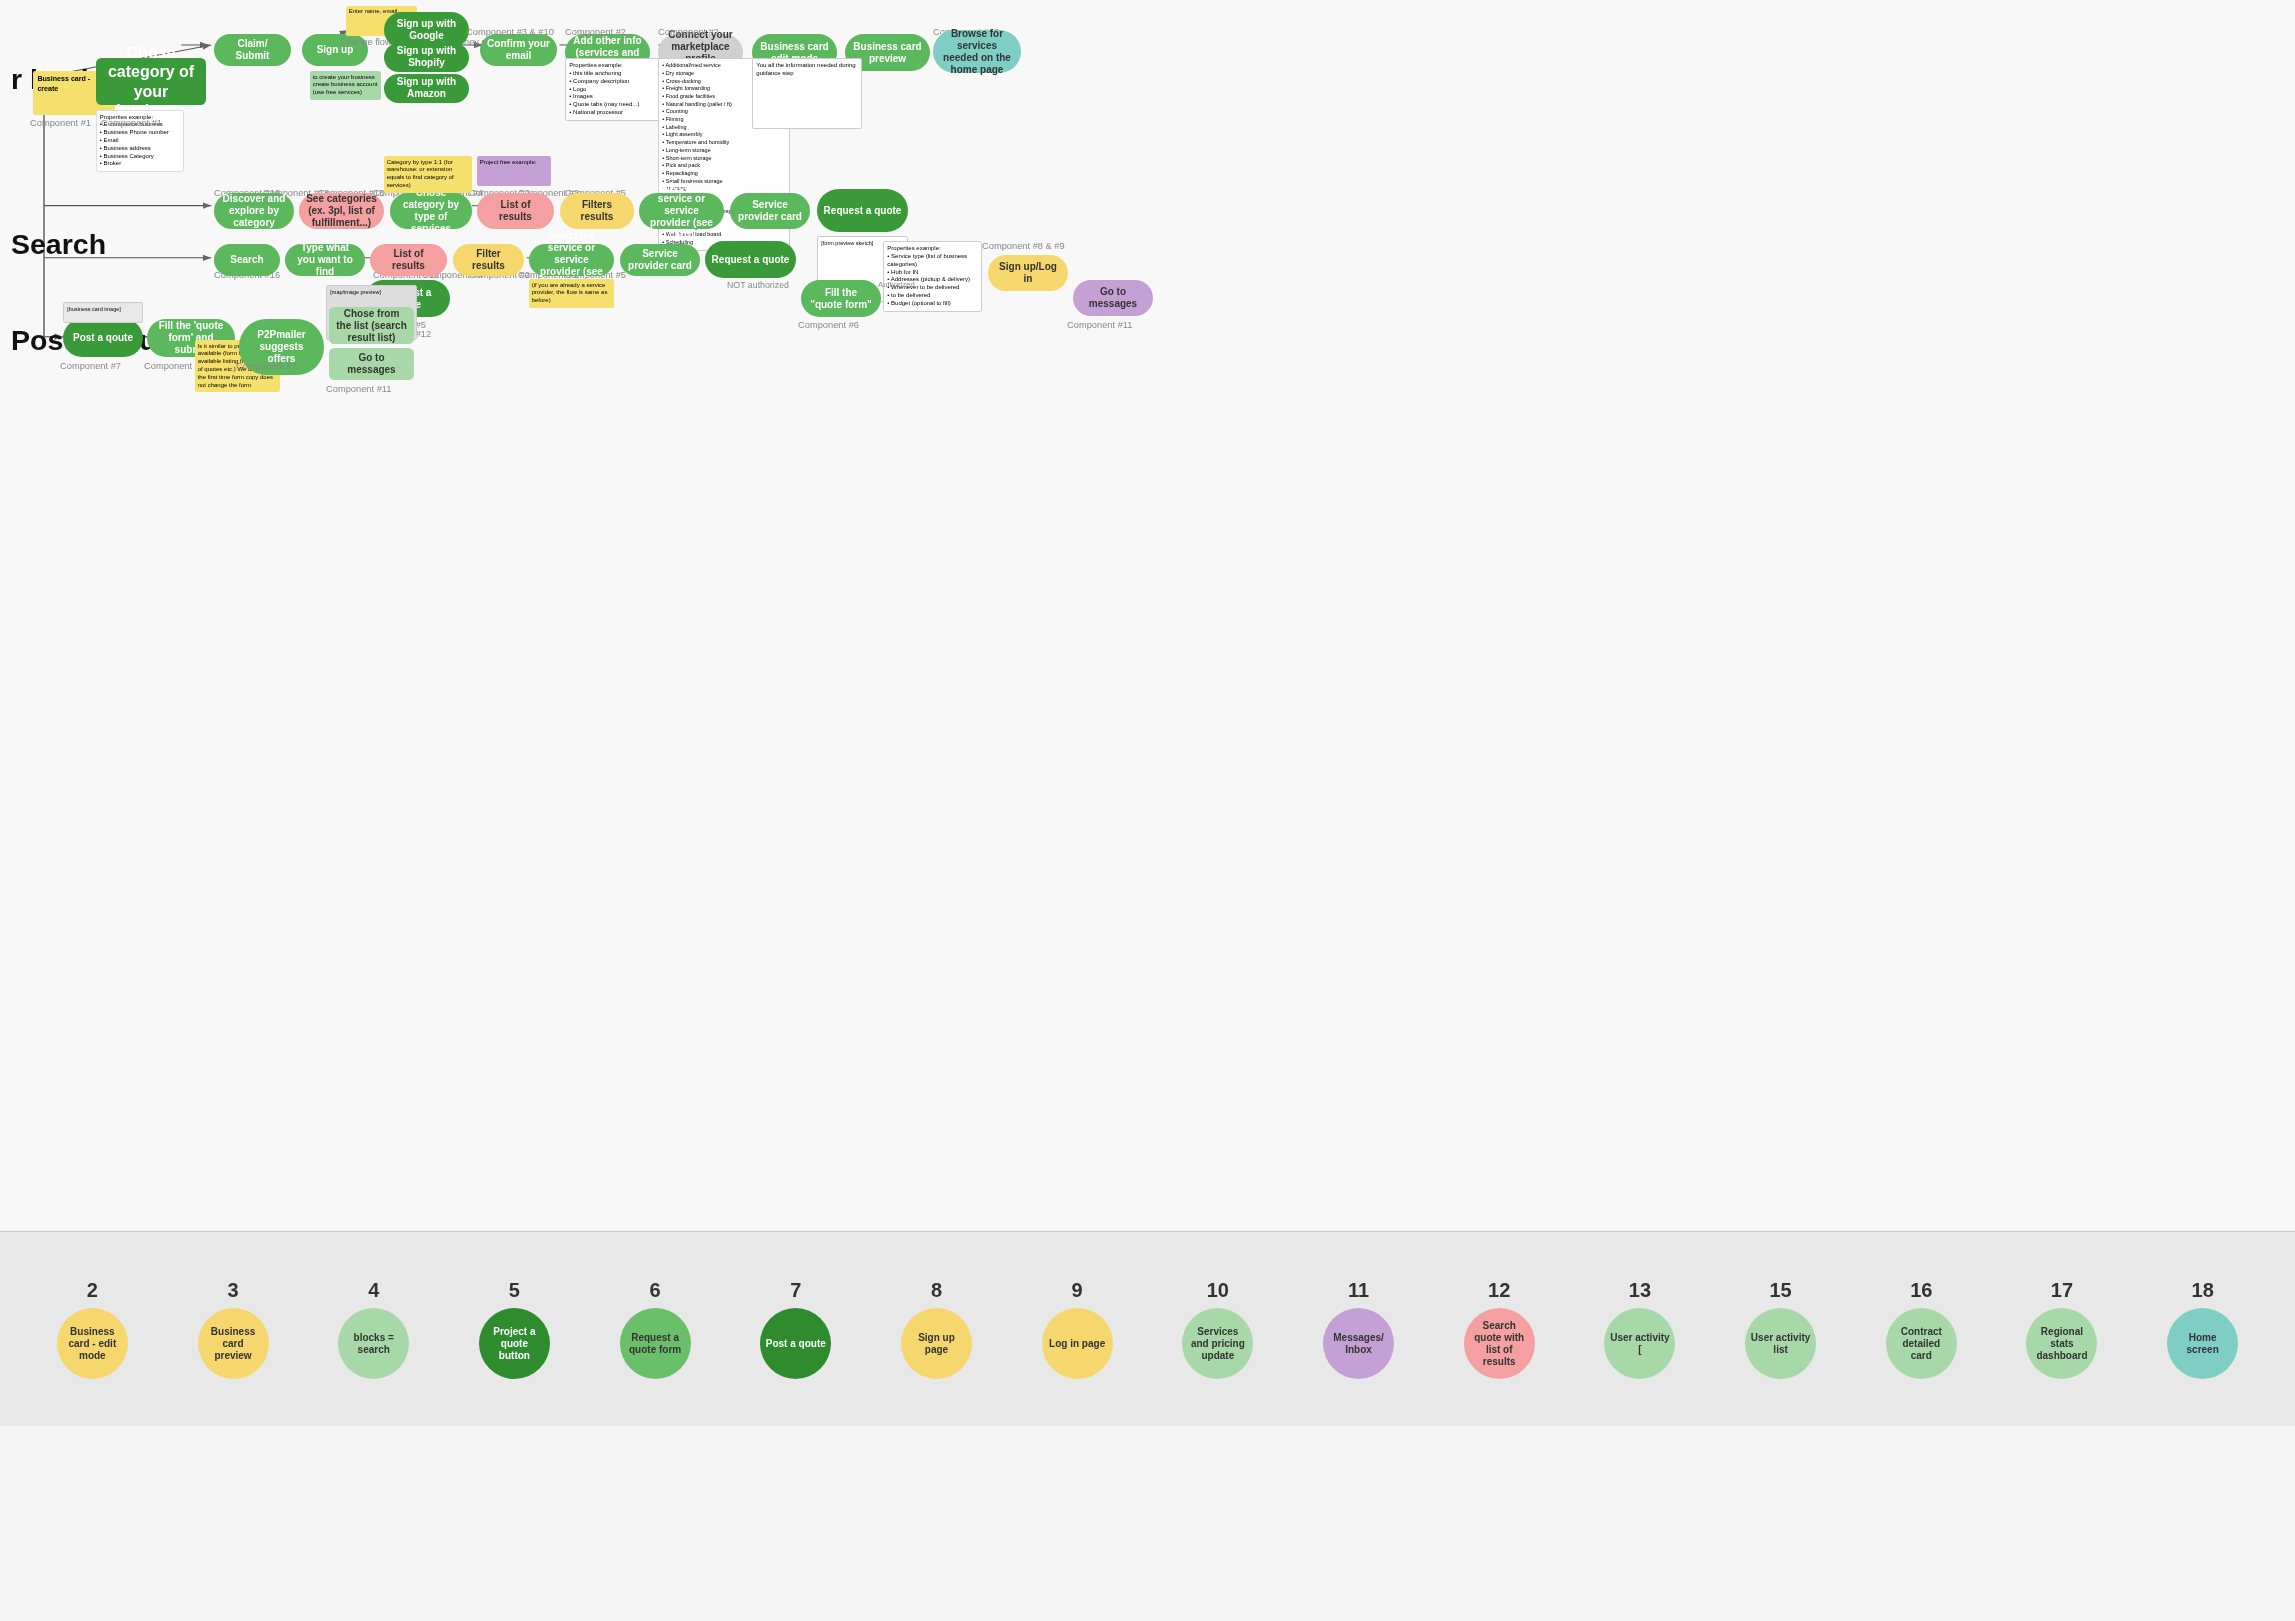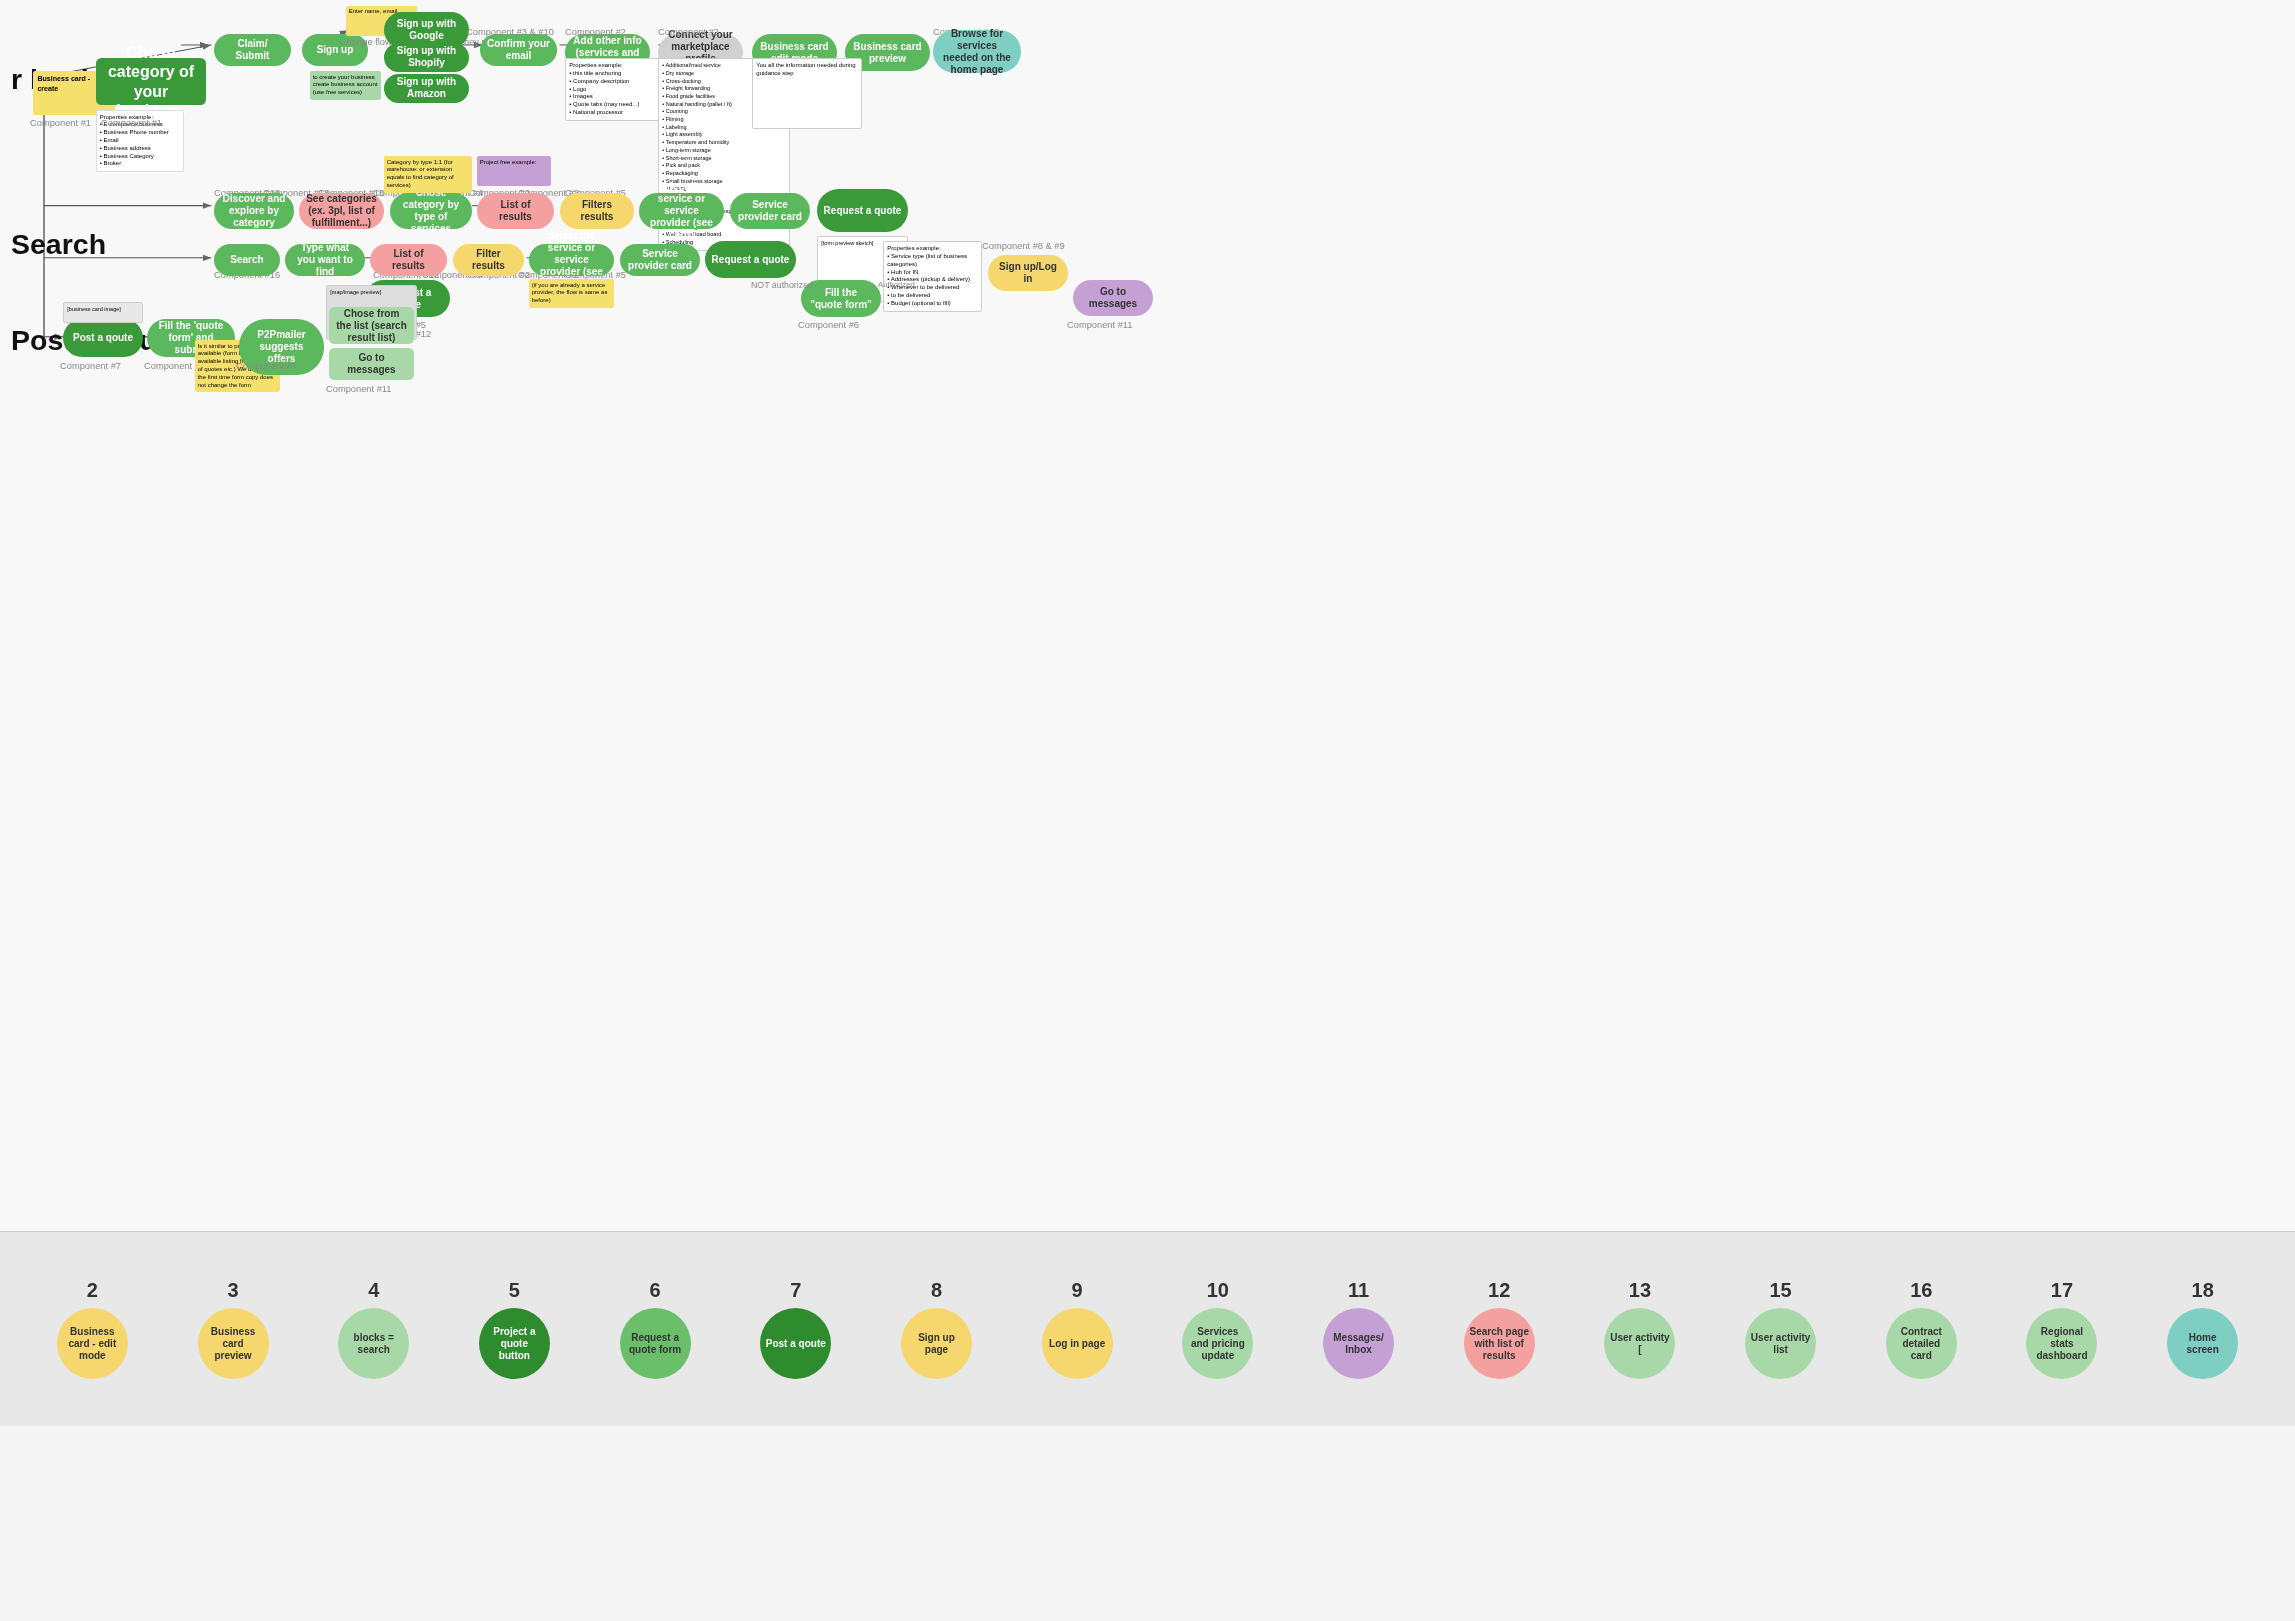--- a/index.html
+++ b/index.html
@@ -426,21 +426,21 @@
 
   <div class="text-box" style="left:326px; top:285px; width:91px; height:55px; font-size:5.5px; overflow:hidden; background:#ddd;">
     [map/image preview]
   </div>
 
   <div class="node node-green" style="left:801px; top:280px; width:80px; height:37px;">
     <span>Fill the "quote form"</span>
   </div>
   <div class="comp-label" style="left:798px; top:320px;">Component #6</div>
 
-  <div class="comp-label" style="left:751px; top:280px; font-size:8.8px;">NOT authorized</div>
+  <div class="comp-label" style="left:727px; top:280px; font-size:8.8px;">NOT authorized</div>
 
   <div class="text-box" style="left:883px; top:241px; width:99px; font-size:6px;">
     Properties example:<br>
     • Service type (list of business categories)<br>
     • Hub for IN<br>
     • Addresses (pickup &amp; delivery)<br>
     • Whenever to be delivered<br>
     • to be delivered<br>
     • Budget (optional to fill)
   </div>
@@ -558,21 +558,21 @@
     <div class="nav-item">
       <span class="nav-number">11</span>
       <div class="nav-circle purple">
         <span>Messages/ Inbox</span>
       </div>
     </div>
 
     <div class="nav-item">
       <span class="nav-number">12</span>
       <div class="nav-circle salmon">
-        <span>Search page with list of results</span>
+        <span>Search quote with list of results</span>
       </div>
     </div>
 
     <div class="nav-item">
       <span class="nav-number">13</span>
       <div class="nav-circle green-light">
         <span>User activity [</span>
       </div>
     </div>
 

